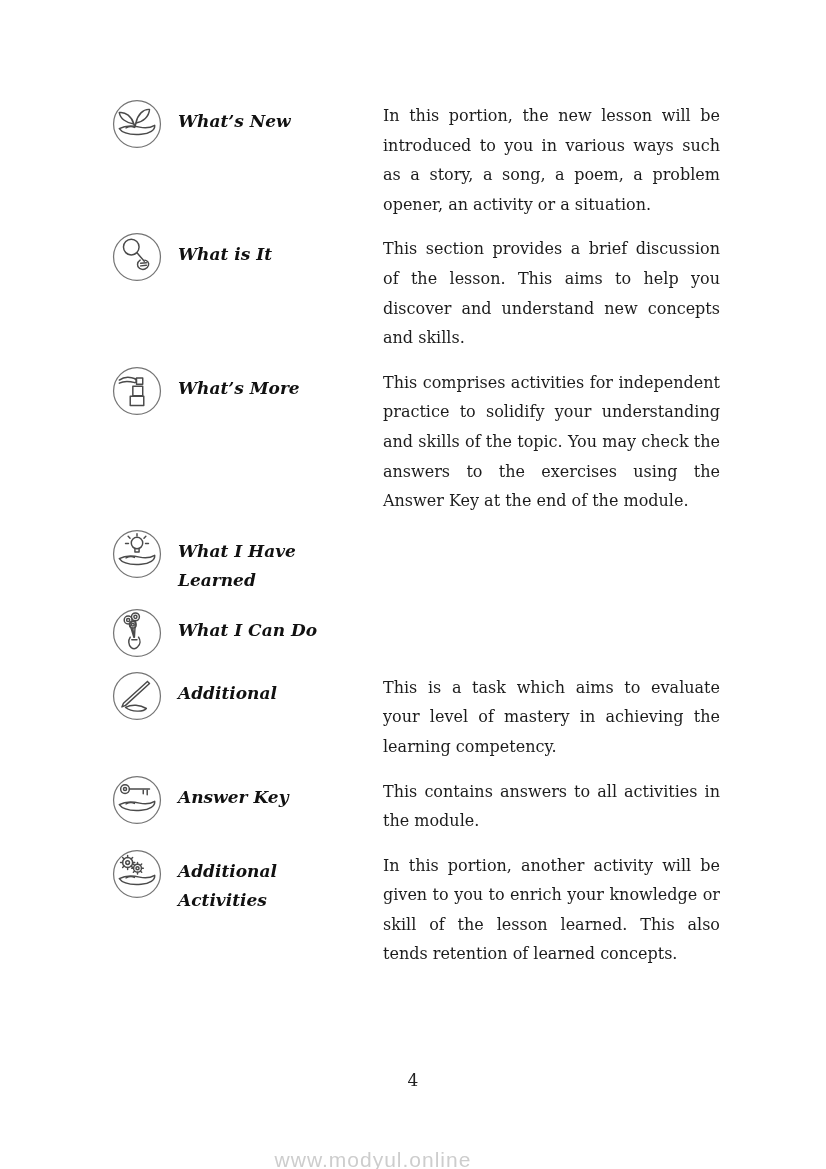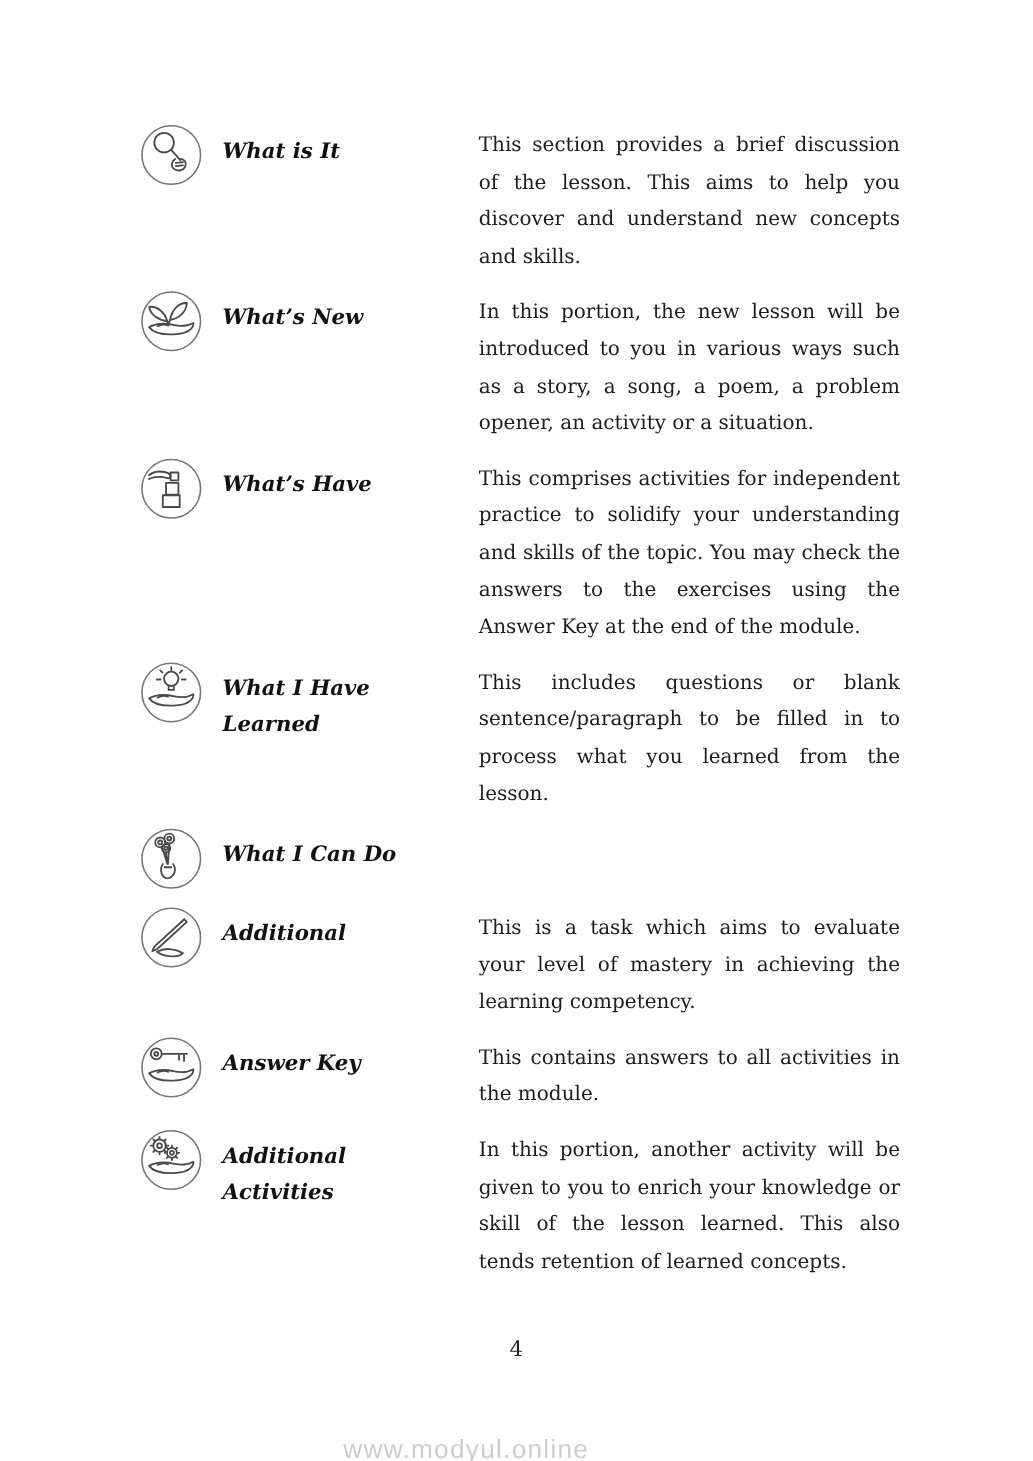--- a/index.html
+++ b/index.html
@@ -63,70 +63,70 @@
 </head>
 <body>
 
 <div class="page-root">
   <div class="content" id="rows">
   <div class="row">
     <div class="icon-cell">
       <span class="icon"><svg viewBox="0 0 48 48">
               <circle class="ring" cx="24" cy="24" r="22.5"></circle>
               <g class="art">
+                <path d="M21 24 C19 17 13 12 7 13 C8 19 14 23 21 24 Z"></path>
+                <path d="M23 23 C24.5 15 30 9.5 36 10 C35.5 17 30 22 23 23 Z"></path>
+                <path d="M21 24 L22 27 M23 23 L22 27"></path>
+                <path d="M7 28.5 C13 25 20 25.5 26.5 27 C32.5 28.3 37.5 27.3 41 25.3 C41.5 29.8 36 33.3 28 33.9 C18 34.6 10 32.8 7 28.5 Z"></path>
+                <path d="M13.5 27.8 C16.5 26.3 19.5 26.3 21.5 27.3"></path>
+              </g>
+            </svg></span>
+    </div>
+    <div class="label-cell">
+      <span class="label">What’s New</span>
+    </div>
+    <div class="desc-cell">
+      <p class="desc">In this portion, the new lesson will be introduced to you in various ways such as a story, a song, a poem, a problem opener, an activity or a situation.</p>
+    </div>
+  </div>
+
+  <div class="row">
+    <div class="icon-cell">
+      <span class="icon"><svg viewBox="0 0 48 48">
+              <circle class="ring" cx="24" cy="24" r="22.5"></circle>
+              <g class="art">
                 <circle cx="18.5" cy="14.5" r="7.5"></circle>
                 <path d="M24 20 L31 28" stroke-width="2.2"></path>
                 <path d="M27 27 C24 29 23.5 33 26.5 35 C30 37 34 35.5 35 32 C35.8 29.5 34 27.5 31.5 27"></path>
                 <path d="M27.5 30 L33 29.5 M27.5 32.5 L33 32"></path>
               </g>
             </svg></span>
     </div>
     <div class="label-cell">
       <span class="label">What is It</span>
     </div>
     <div class="desc-cell">
       <p class="desc">This section provides a brief discussion of the lesson. This aims to help you discover and understand new concepts and skills.</p>
     </div>
   </div>
 
   <div class="row">
     <div class="icon-cell">
       <span class="icon"><svg viewBox="0 0 48 48">
               <circle class="ring" cx="24" cy="24" r="22.5"></circle>
               <g class="art">
-                <path d="M21 24 C19 17 13 12 7 13 C8 19 14 23 21 24 Z"></path>
-                <path d="M23 23 C24.5 15 30 9.5 36 10 C35.5 17 30 22 23 23 Z"></path>
-                <path d="M21 24 L22 27 M23 23 L22 27"></path>
-                <path d="M7 28.5 C13 25 20 25.5 26.5 27 C32.5 28.3 37.5 27.3 41 25.3 C41.5 29.8 36 33.3 28 33.9 C18 34.6 10 32.8 7 28.5 Z"></path>
-                <path d="M13.5 27.8 C16.5 26.3 19.5 26.3 21.5 27.3"></path>
-              </g>
-            </svg></span>
-    </div>
-    <div class="label-cell">
-      <span class="label">What’s New</span>
-    </div>
-    <div class="desc-cell">
-      <p class="desc">In this portion, the new lesson will be introduced to you in various ways such as a story, a song, a poem, a problem opener, an activity or a situation.</p>
-    </div>
-  </div>
-
-  <div class="row">
-    <div class="icon-cell">
-      <span class="icon"><svg viewBox="0 0 48 48">
-              <circle class="ring" cx="24" cy="24" r="22.5"></circle>
-              <g class="art">
                 <rect x="17.5" y="29" width="13" height="9"></rect>
                 <rect x="20" y="19.5" width="9.5" height="9"></rect>
                 <rect x="23.5" y="11.5" width="6" height="6"></rect>
                 <path d="M7 13.5 C11 10.5 17 10 23 12.5 M7 16.5 C11 14.5 16 14.5 22 16 M22 12.5 C24 13.5 24 15.5 22 16"></path>
               </g>
             </svg></span>
     </div>
     <div class="label-cell">
-      <span class="label">What’s Have</span>
+      <span class="label">What’s More</span>
     </div>
     <div class="desc-cell">
       <p class="desc">This comprises activities for independent practice to solidify your understanding and skills of the topic. You may check the answers to the exercises using the Answer Key at the end of the module.</p>
     </div>
   </div>
 
   <div class="row">
     <div class="icon-cell">
       <span class="icon"><svg viewBox="0 0 48 48">
               <circle class="ring" cx="24" cy="24" r="22.5"></circle>
@@ -134,23 +134,20 @@
                 <circle cx="24" cy="13.5" r="5.5"></circle>
                 <path d="M22 19.5 L22 22 M26 19.5 L26 22 M22.5 22 L25.5 22"></path>
                 <path d="M24 4.5 L24 6.8 M15.5 7 L17.3 8.8 M32.5 7 L30.7 8.8 M13 14 L15.8 14 M32.2 14 L35 14"></path>
                 <path d="M7 28.5 C13 25 20 25.5 26.5 27 C32.5 28.3 37.5 27.3 41 25.3 C41.5 29.8 36 33.3 28 33.9 C18 34.6 10 32.8 7 28.5 Z"></path>
                 <path d="M13.5 27.8 C16.5 26.3 19.5 26.3 21.5 27.3"></path>
               </g>
             </svg></span>
     </div>
     <div class="label-cell">
       <span class="label">What I Have Learned</span>
-    </div>
-    <div class="desc-cell">
-      <p class="desc">This includes questions or blank sentence/paragraph to be filled in to process what you learned from the lesson.</p>
     </div>
   </div>
 
   <div class="row">
     <div class="icon-cell">
       <span class="icon"><svg viewBox="0 0 48 48">
               <circle class="ring" cx="24" cy="24" r="22.5"></circle>
               <g class="art">
                 <circle cx="15.5" cy="11.5" r="3.8"></circle>
                 <circle cx="15.5" cy="11.5" r="1.5"></circle>

